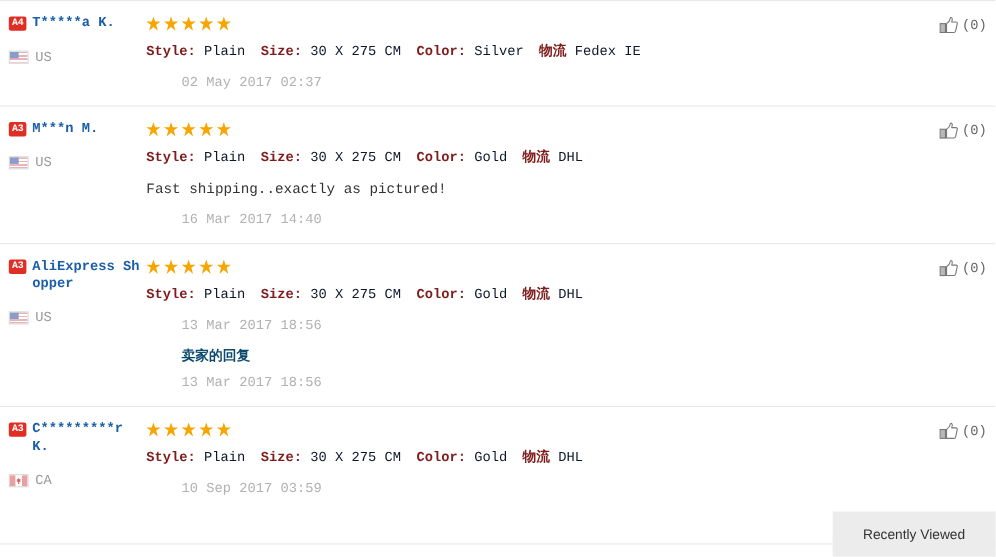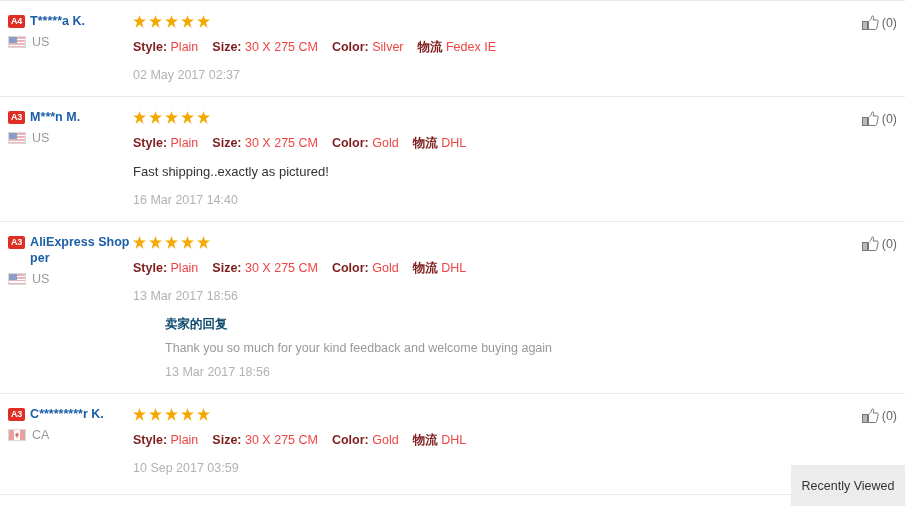--- a/index.html
+++ b/index.html
@@ -8,20 +8,21 @@
     width: 905px; height: 506px;
     background: #ffffff;
     font-family: "Liberation Sans", "DejaVu Sans", sans-serif;
     overflow: hidden;
   }
   .feedback-list {
     position: relative;
     width: 905px;
     height: 506px;
     background: #fff;
+    font-family: Liberation Mono, monospace;
   }
   .review {
     position: relative;
     width: 905px;
     border-top: 1px solid #e8e8e8;
     padding: 0;
   }
   .review-inner {
     position: relative;
     display: flex;
@@ -59,21 +60,21 @@
     color: #1c5fa8;
     font-size: 12.5px;
     font-weight: bold;
     line-height: 16px;
     word-break: break-all;
     max-width: 100px;
   }
   .country-line {
     display: flex;
     align-items: center;
-    margin-top: 6px;
+    margin-top: 16px;
   }
   .flag {
     width: 18px;
     height: 12px;
     display: inline-block;
     margin-right: 6px;
     border: 1px solid #d9d9d9;
     position: relative;
     overflow: hidden;
     flex: 0 0 auto;
@@ -153,32 +154,33 @@
     color: #999;
     white-space: nowrap;
     padding-top: 2px;
   }
   .attr { margin-right: 14px; display: inline; }
   .attr:last-child { margin-right: 0; }
   .attr-label {
     color: #7f1d1d;
     font-weight: bold;
   }
-  .attr-value { color: #ef4444; }
+  .attr-value { color: #0f172a; }
   .comment {
     font-size: 13px;
     color: #333;
     line-height: 20px;
     padding-top: 9px;
   }
   .review-date {
     font-size: 12.5px;
     color: #b2b2b2;
     line-height: 18px;
     padding-top: 9px;
+    margin-left: 32px;
   }
   
   .seller-reply {
     padding-left: 32px;
     padding-top: 10px;
   }
   .reply-title {
     font-size: 12.5px;
     font-weight: bold;
     color: #0c4a6e;
@@ -225,21 +227,21 @@
     bottom: 11px;
     width: 905px;
     height: 1px;
     background: #e8e8e8;
   }
   
   .recently-viewed {
     position: absolute;
     right: 0;
     bottom: 0;
-    width: 114px;
+    width: 148px;
     height: 41px;
     background: #ececec;
     display: flex;
     align-items: center;
     justify-content: center;
     cursor: pointer;
   }
   .recently-viewed span {
     font-size: 12.5px;
     color: #333;
@@ -318,21 +320,20 @@
             <span class="flag flag-us"></span>
             <span class="country-code">US</span>
           </div>
         </div>
         <div class="content-col">
           <div class="stars"><span class="star"></span><span class="star"></span><span class="star"></span><span class="star"></span><span class="star"></span></div>
           <div class="attrs"><span class="attr"><span class="attr-label">Style:</span><span class="attr-value"> Plain</span></span><span class="attr"><span class="attr-label">Size:</span><span class="attr-value"> 30 X 275 CM</span></span><span class="attr"><span class="attr-label">Color:</span><span class="attr-value"> Gold</span></span><span class="attr"><span class="attr-label">物流</span><span class="attr-value"> DHL</span></span></div>
           <div class="review-date">13 Mar 2017 18:56</div>
           <div class="seller-reply">
             <div class="reply-title">卖家的回复</div>
-            <div class="reply-body">Thank you so much for your kind feedback and welcome buying again</div>
             <div class="reply-date">13 Mar 2017 18:56</div>
           </div>
         </div>
         <div class="helpful">
           <span class="thumb-icon">
             <svg width="17" height="16" viewBox="0 0 17 16">
               <rect x="0.5" y="6.5" width="5" height="8" fill="#b8b8b8" stroke="#777" stroke-width="1"></rect>
               <path d="M6.5 14.5 L6.5 6.5 C8 5.4 9.6 3.6 9.8 1.9 C9.9 0.9 10.8 0.7 11.3 1.2 C11.9 1.8 11.7 3.6 11.2 5 L15 5 C16 5 16.5 5.8 16.2 6.6 L14.7 13.3 C14.5 14.1 13.9 14.5 13.2 14.5 Z" fill="#ffffff" stroke="#777" stroke-width="1" stroke-linejoin="round"></path>
             </svg>
           </span>

